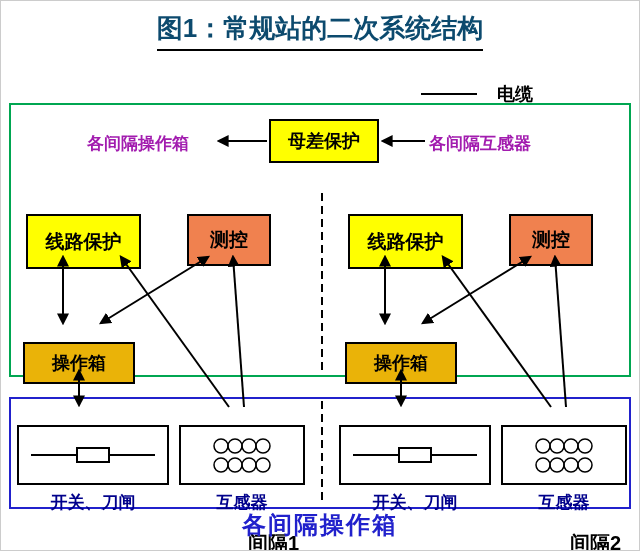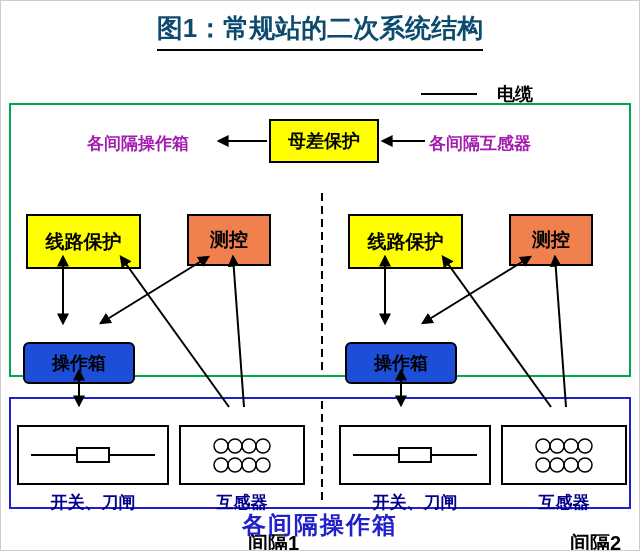--- a/index.html
+++ b/index.html
@@ -35,21 +35,21 @@
   .annot { top:131px; font-size:17px; font-weight:bold; color:#a21caf; white-space:nowrap; }
   .annot-left  { left:86px; }
   .annot-right { left:428px; }
 
   .bay { top:16px; height:551px; width:312px; }
   .bay-1 { left:8px; }
   .bay-2 { left:330px; }
 
   .line-protection { left:17px;  top:197px; width:115px; height:55px; background:#ffff00; font-size:19px; }
   .measure-control { left:178px; top:197px; width:84px;  height:52px; background:#f0814f; font-size:19px; }
-  .operation-box   { left:14px;  top:325px; width:112px; height:42px; background:#1d4ed8; font-size:18px;border-radius:6px; }
+  .operation-box   { left:14px;  top:325px; width:112px; height:42px; background:#eab308; font-size:18px; }
 
   .device-box { background:#fff; border:2px solid #000;
     display:flex; align-items:center; justify-content:center; }
   .switch-box { left:8px;   top:408px; width:152px; height:60px; }
   .ct-box     { left:170px; top:408px; width:126px; height:60px; }
 
   .device-label { top:474px; font-size:17px; font-weight:bold; color:#00008b; text-align:center; white-space:nowrap; }
   .switch-label { left:8px;   width:152px; }
   .ct-label     { left:170px; width:126px; }
 

